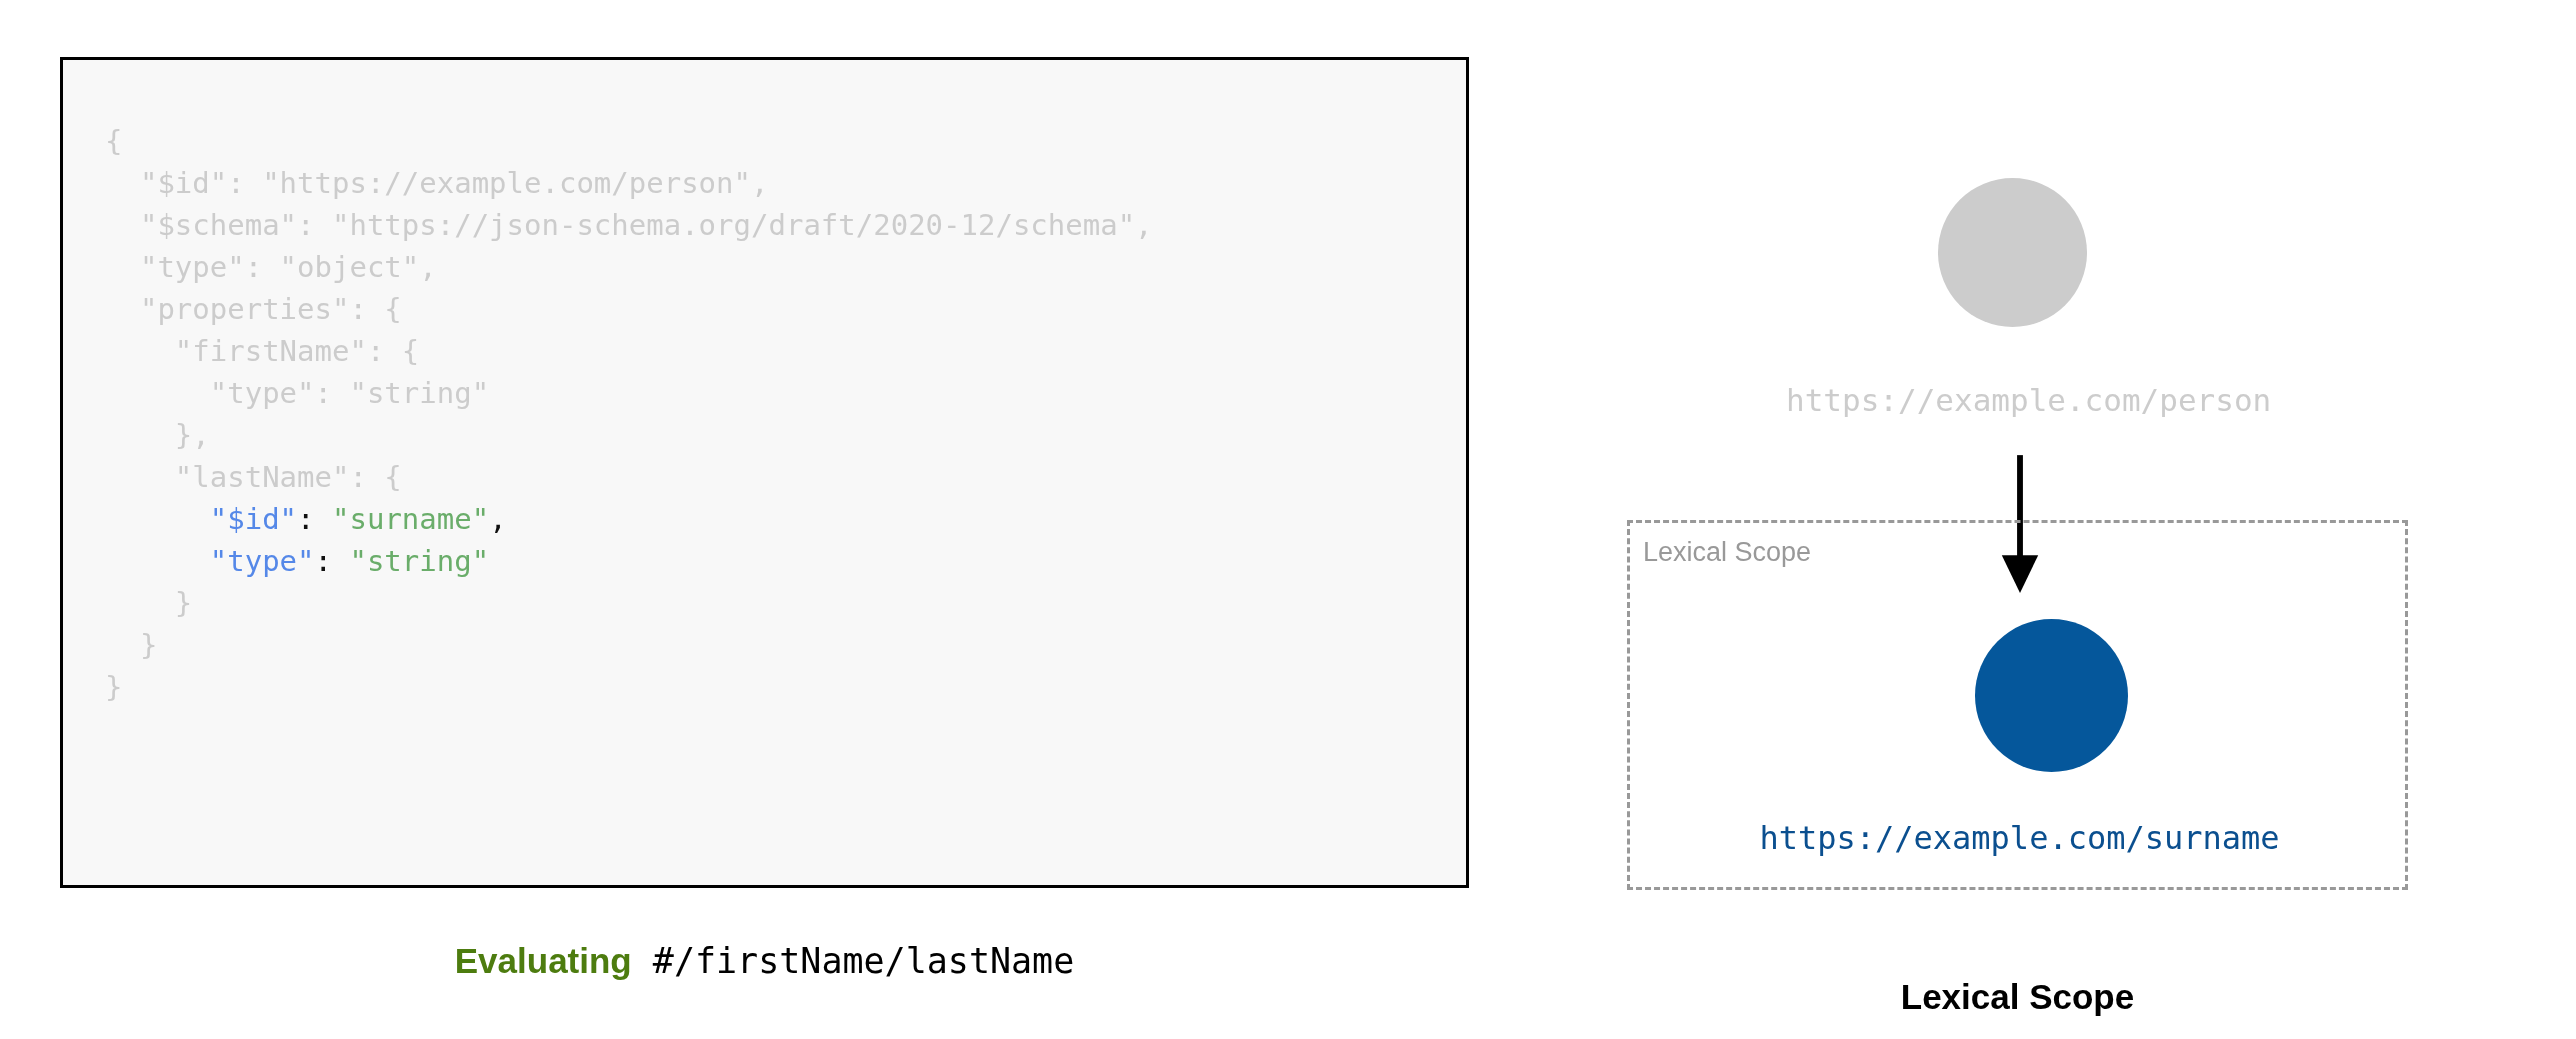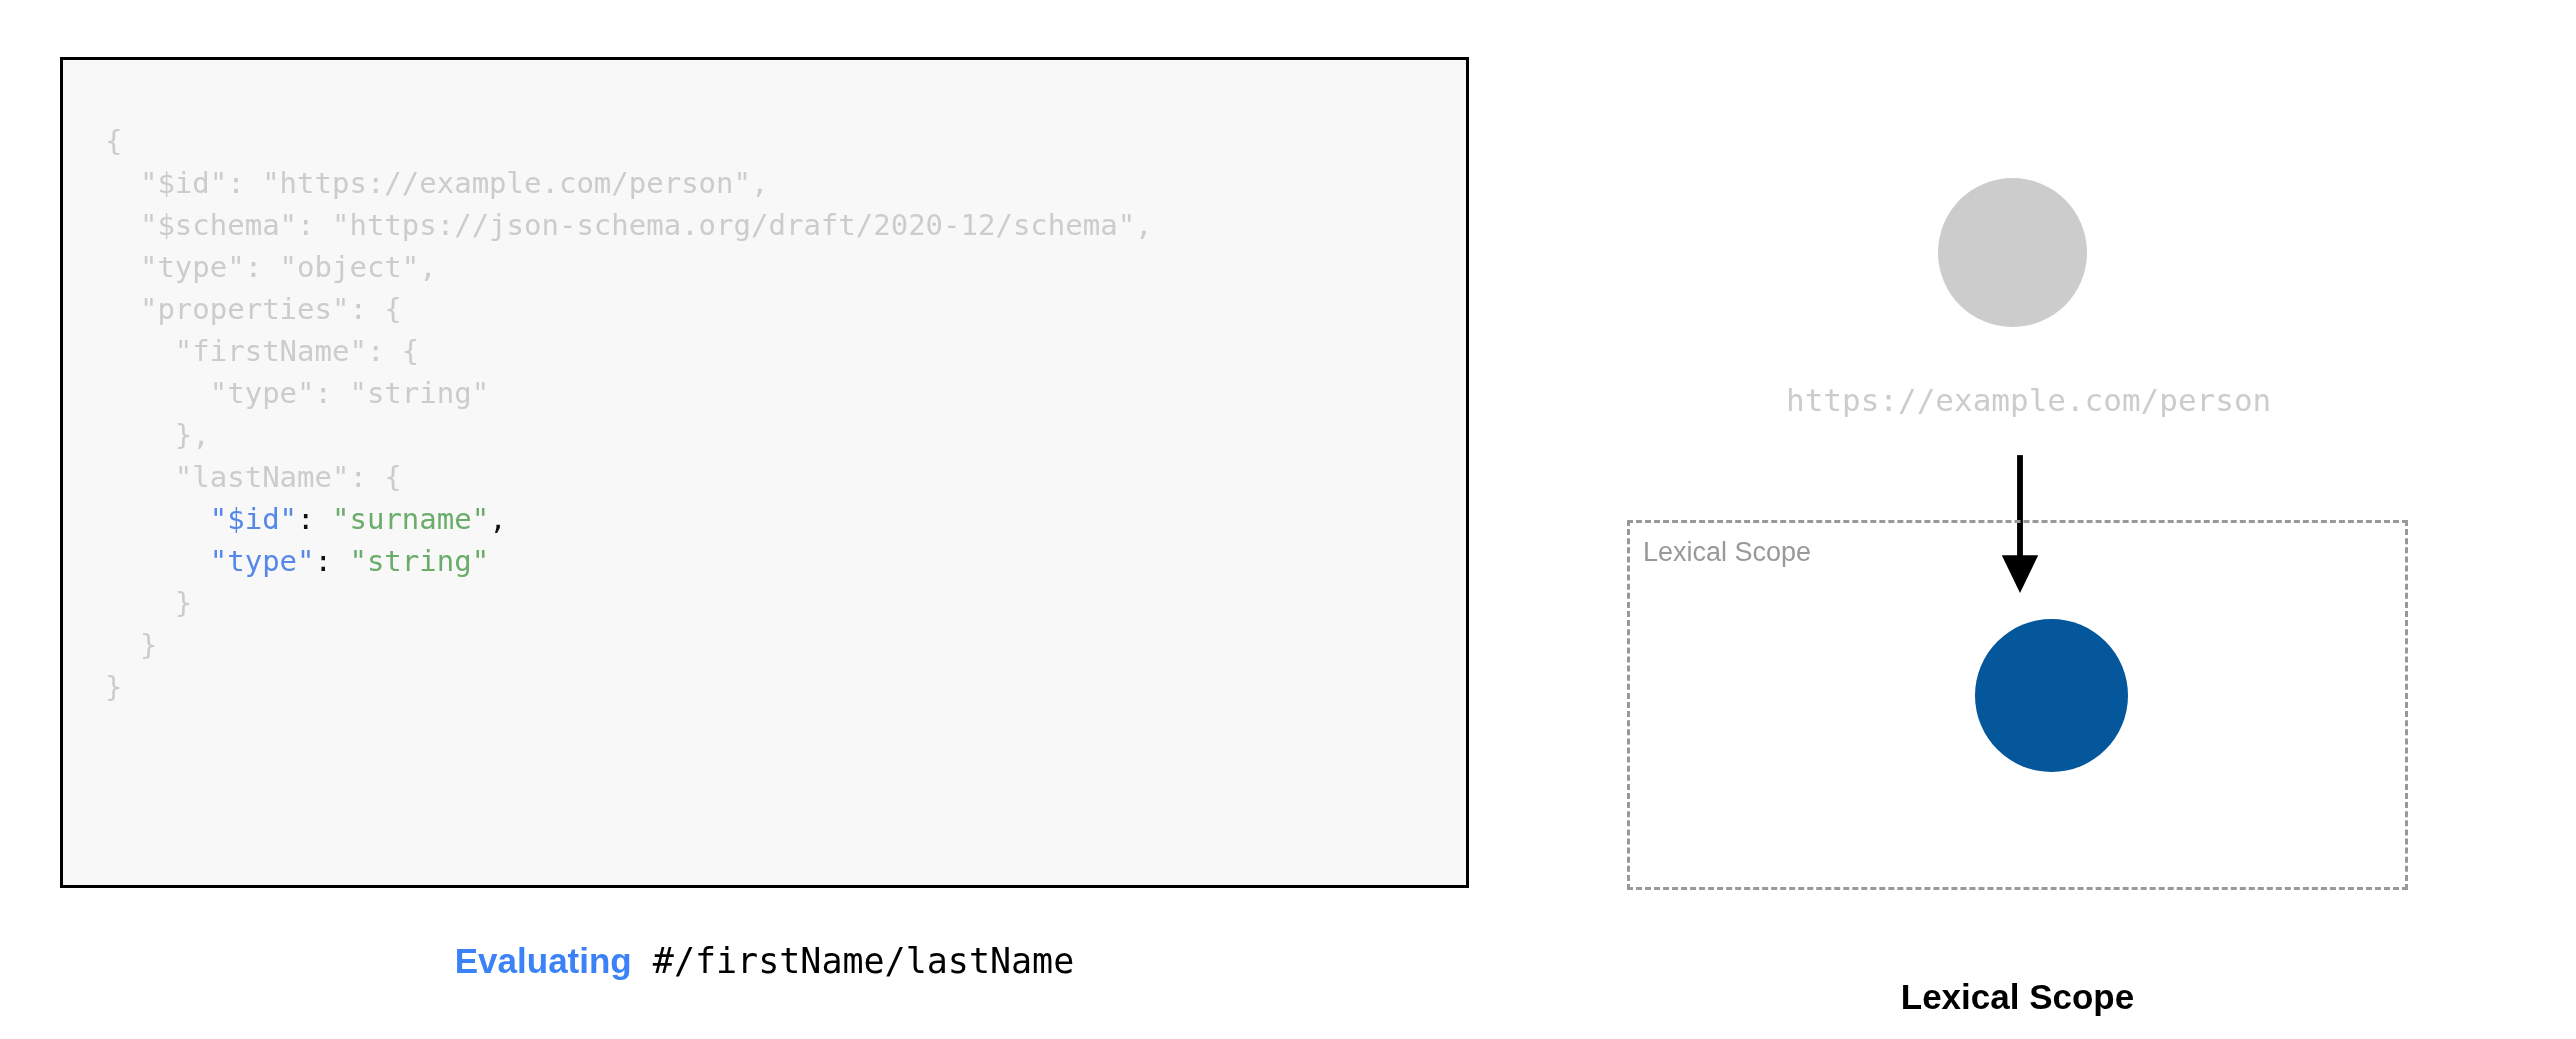--- a/index.html
+++ b/index.html
@@ -60,21 +60,21 @@
     left: 60px;
     top: 941px;
     width: 1409px;
     text-align: center;
     white-space: nowrap;
   }
   #left-caption .cap-bold {
     font-family: "Liberation Sans", sans-serif;
     font-weight: bold;
     font-size: 35px;
-    color: #3b82f6;
+    color: #4d7c0f;
   }
   #left-caption .cap-mono {
     font-family: "DejaVu Sans Mono", "Liberation Mono", monospace;
     font-size: 35px;
     color: #000000;
   }
 
   
   #diagram-panel {
     position: absolute;
@@ -211,17 +211,18 @@
     <line x1="60" y1="0" x2="60" y2="172" stroke="#000000" stroke-width="9"></line>
     <polygon points="60,212 32,154 88,154" fill="#000000"></polygon>
   </svg>
 
   <div id="lexical-scope-box"></div>
 
   <div id="lexical-scope-box-label">Lexical Scope</div>
 
   <div id="inner-node-circle"></div>
 
+  <div id="inner-node-label">https://example.com/surname</div>
 
   <div id="right-caption">Lexical Scope</div>
 
 </div>
 
 
 </body></html>

